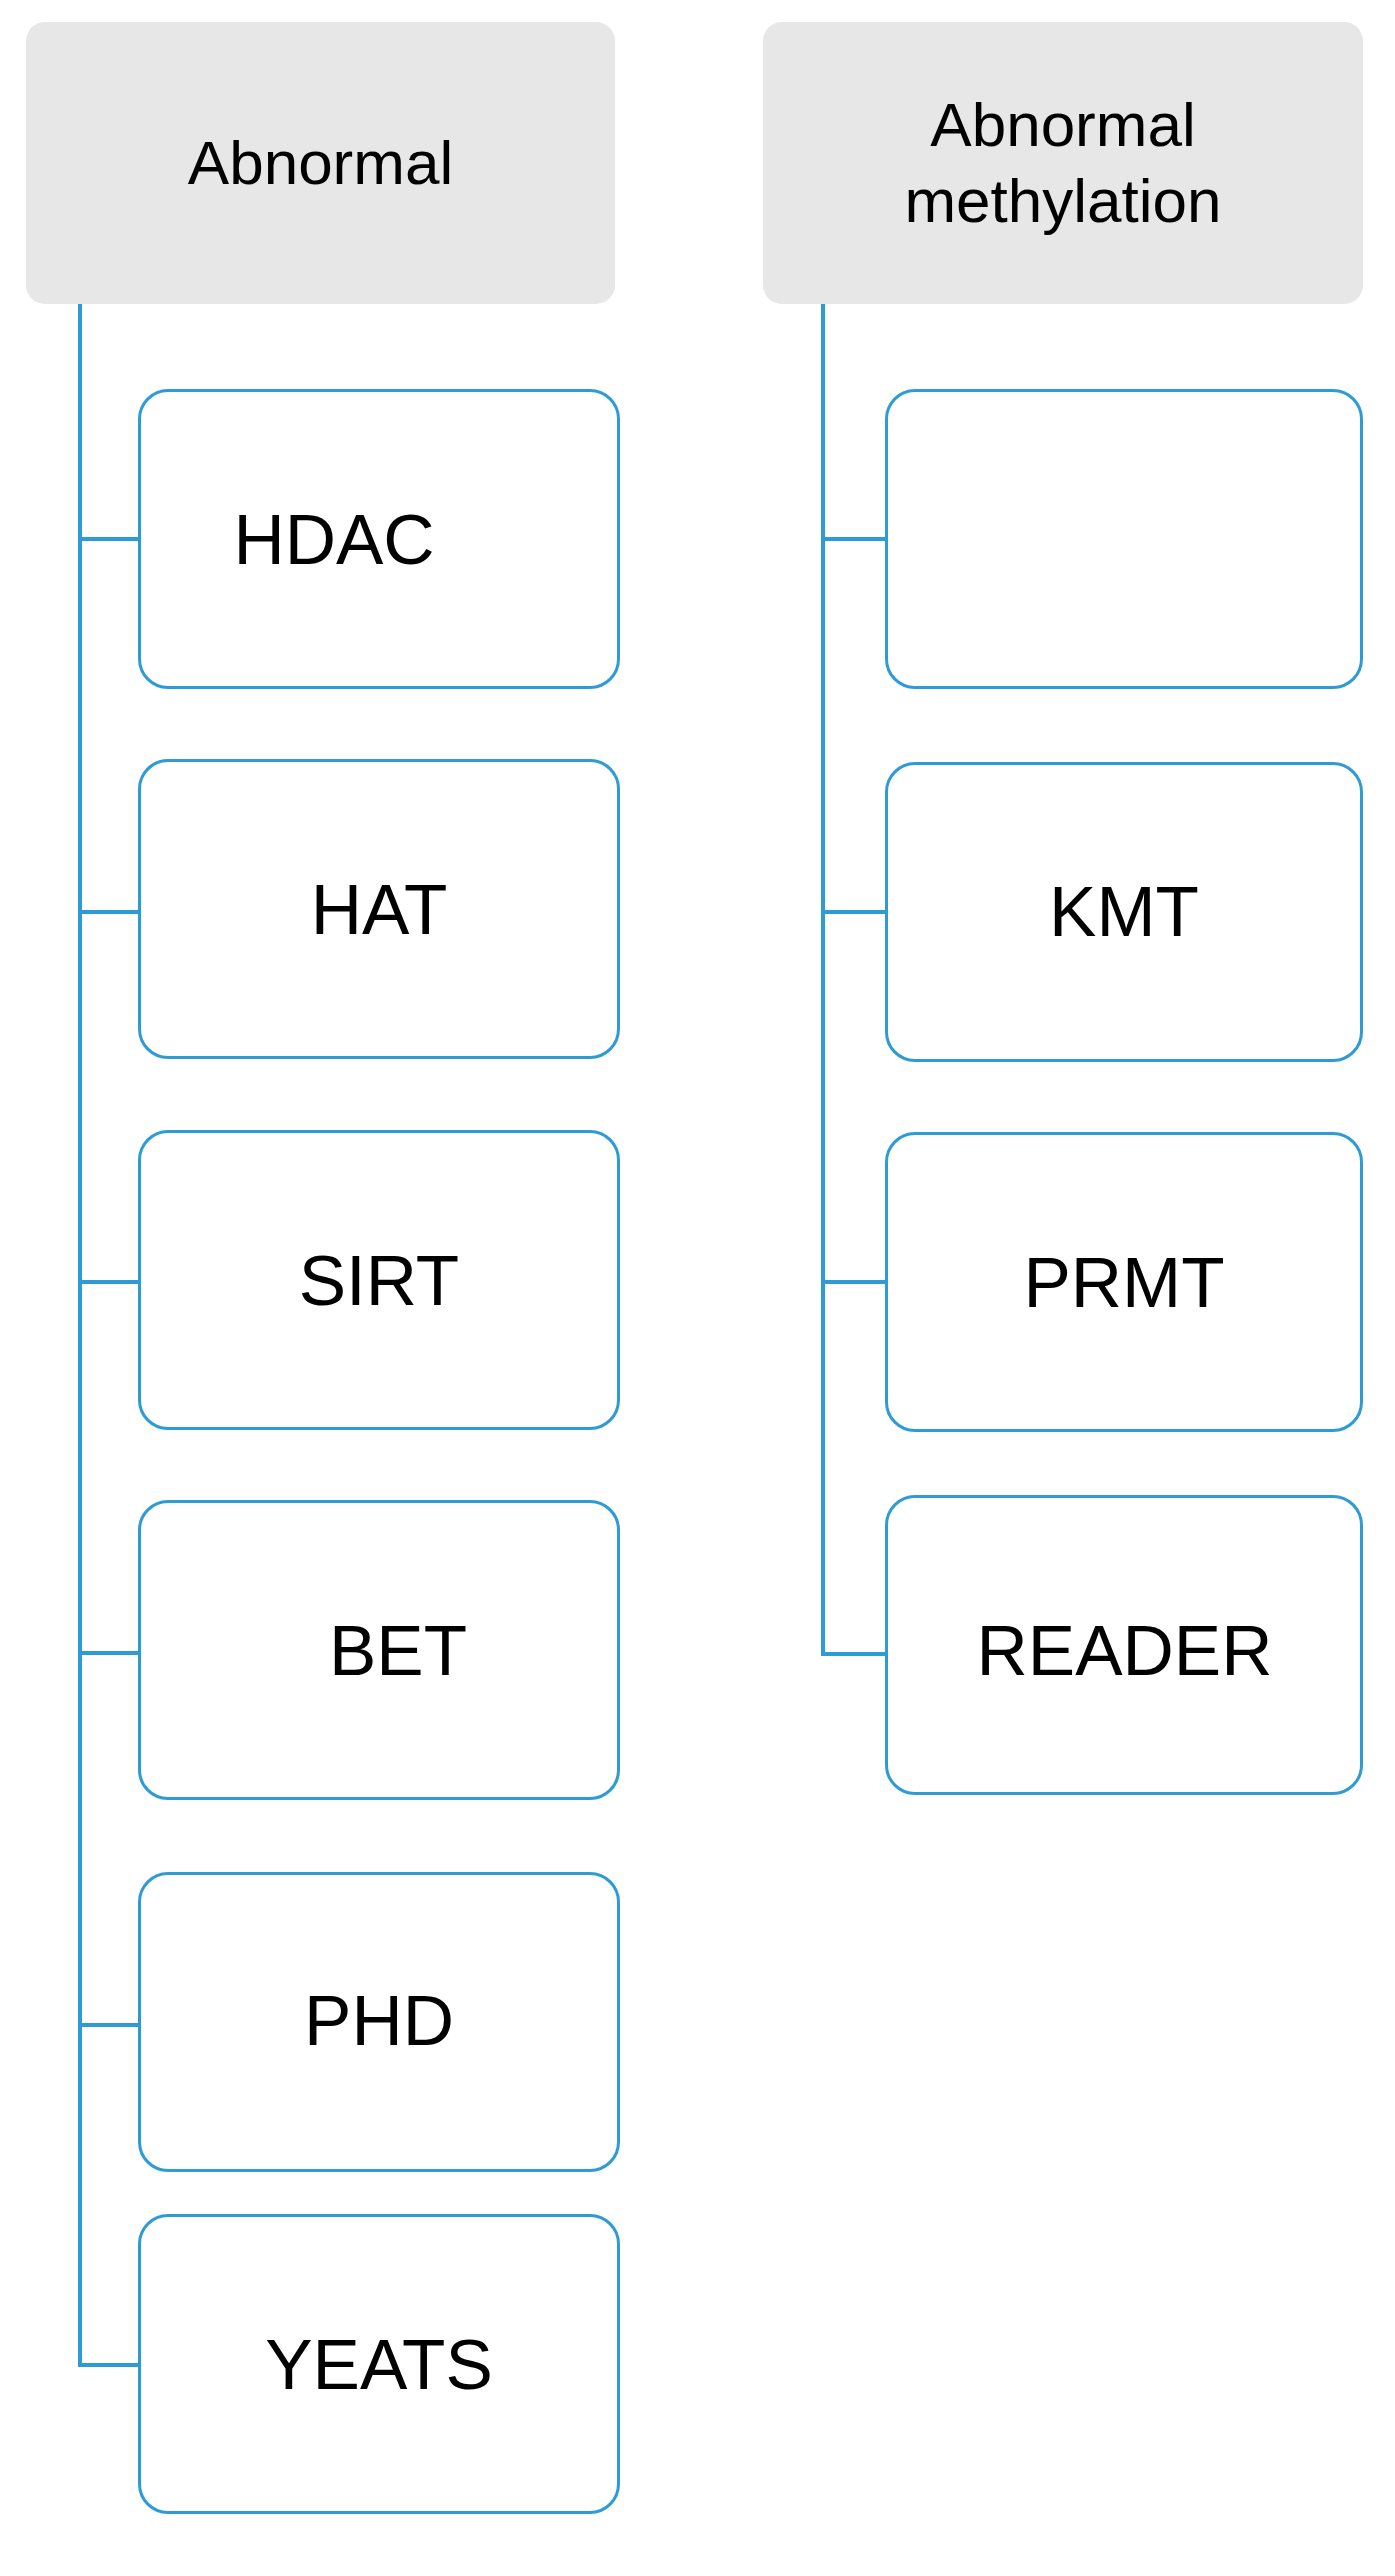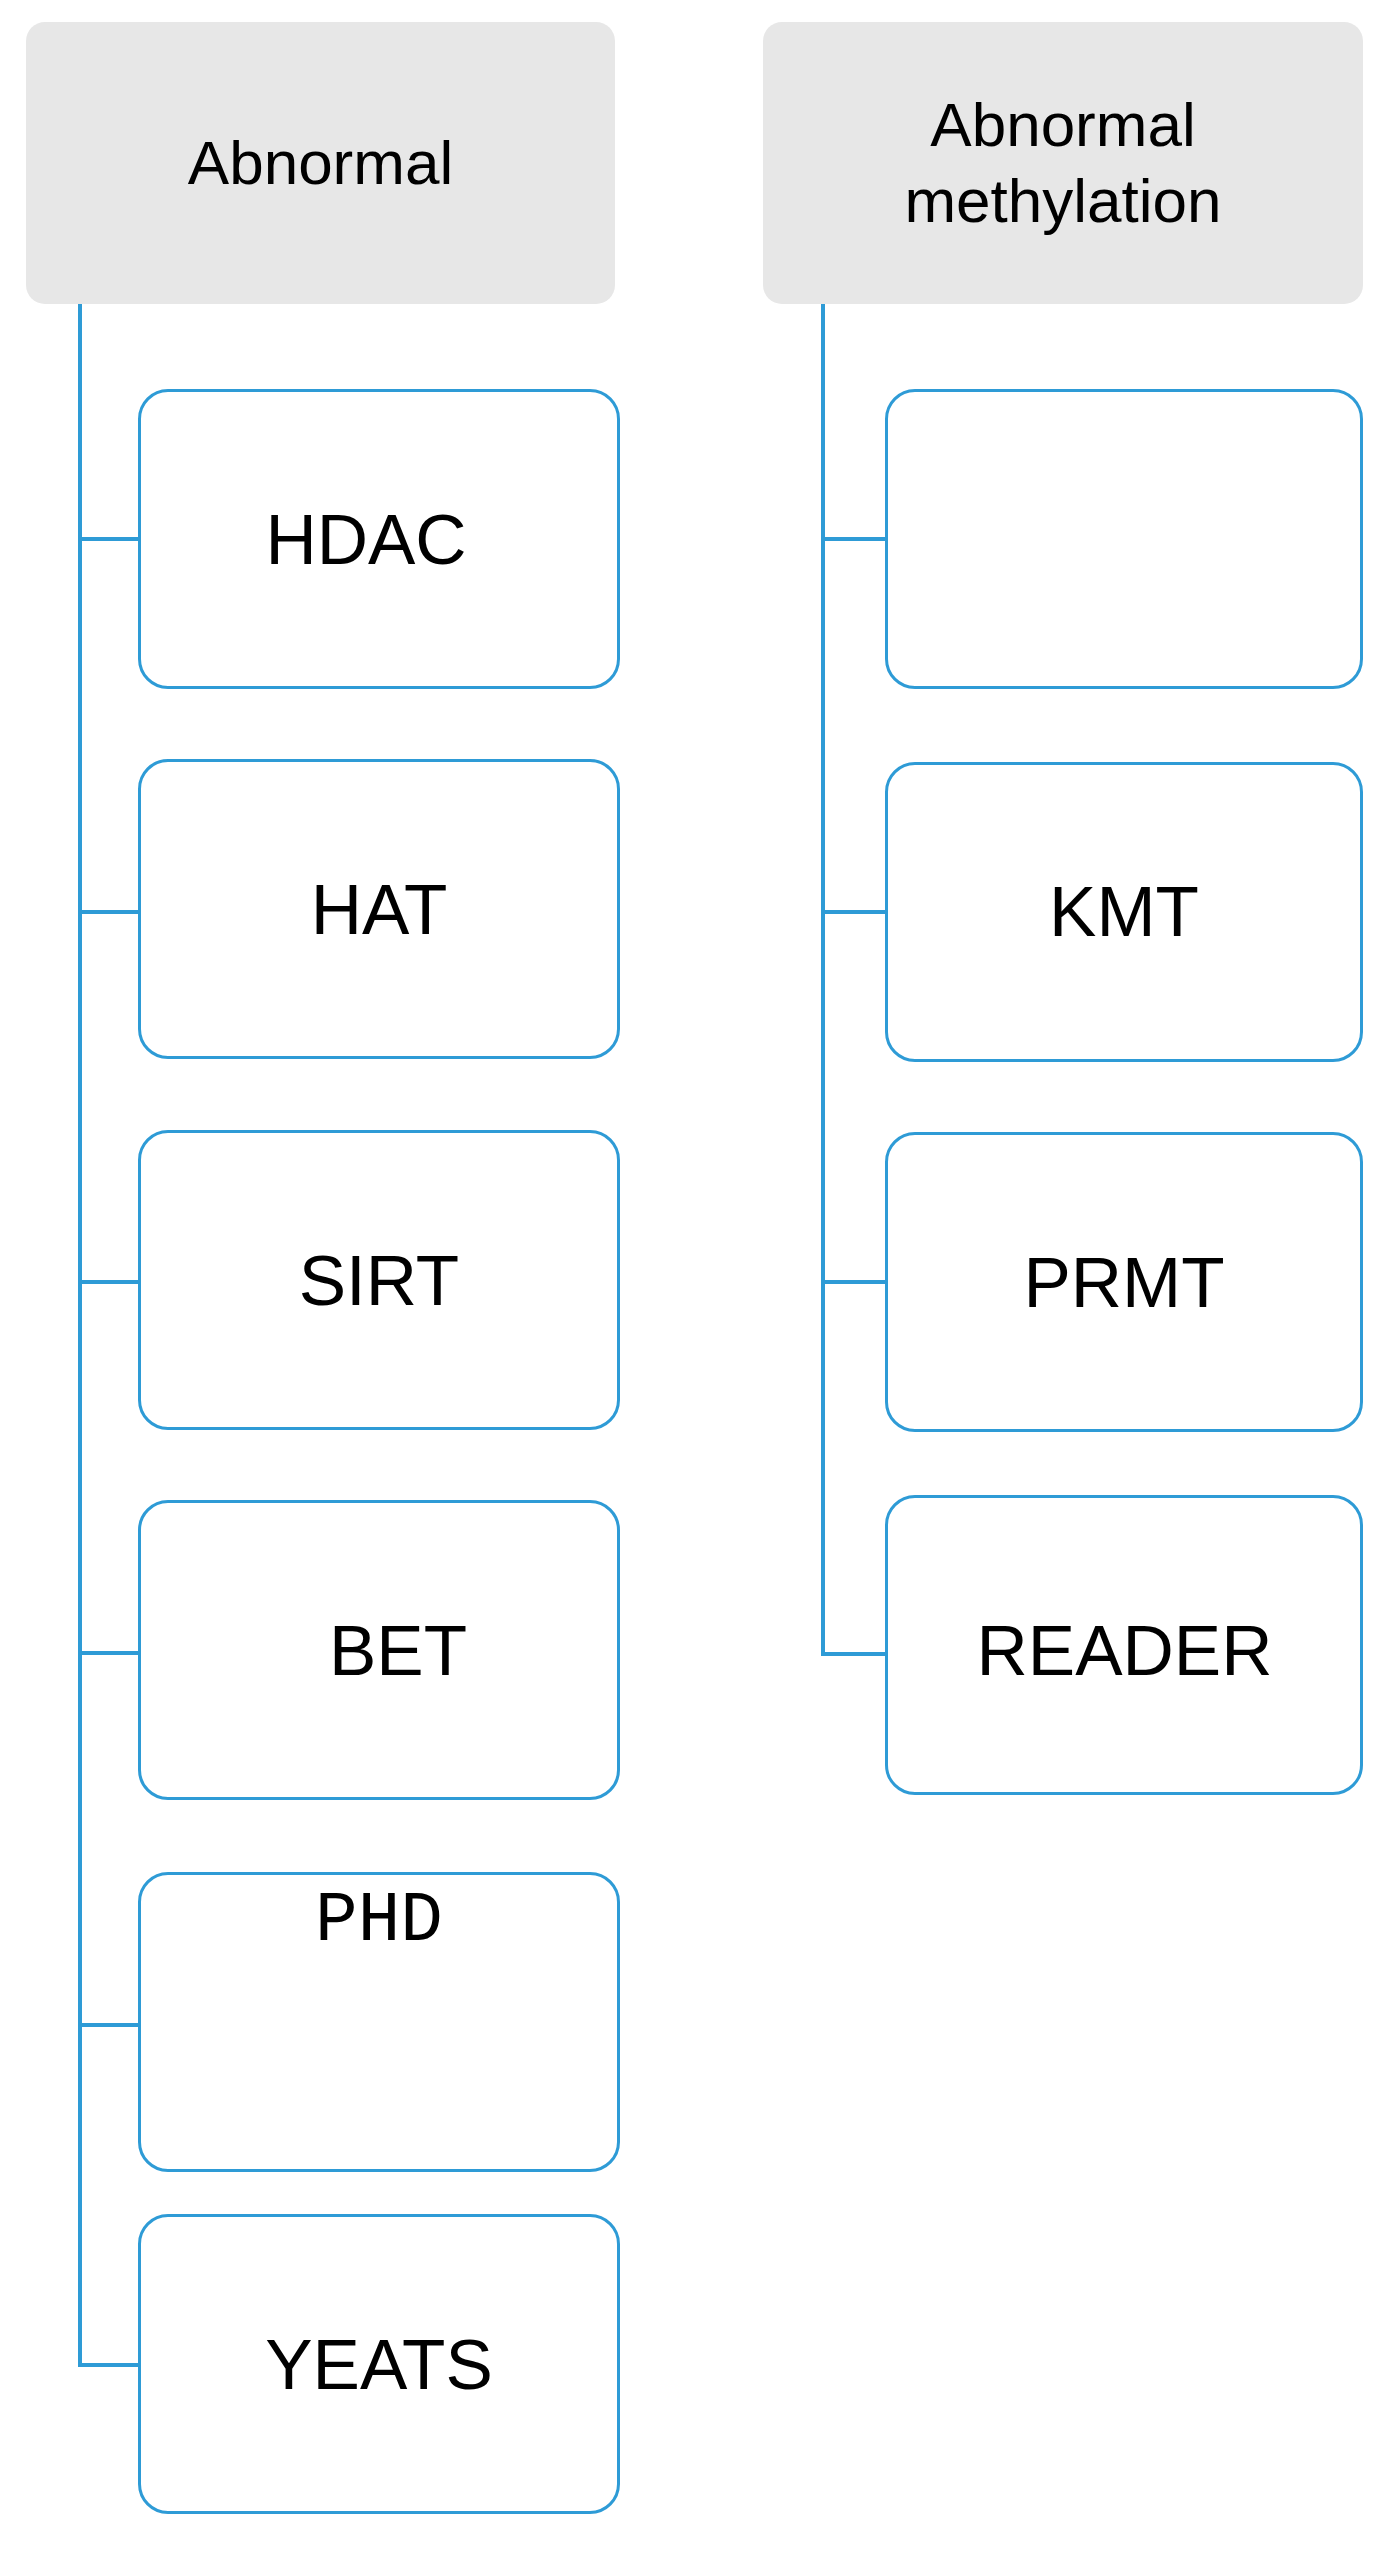--- a/index.html
+++ b/index.html
@@ -76,33 +76,33 @@
   <div class="trunk" style="left:78px; top:304px; height:2063px;"></div>
 
   <div class="branch" style="left:78px; top:537px;  width:63px;"></div>
   <div class="branch" style="left:78px; top:910px; width:63px;"></div>
   <div class="branch" style="left:78px; top:1280px; width:63px;"></div>
   <div class="branch" style="left:78px; top:1651px; width:63px;"></div>
   <div class="branch" style="left:78px; top:2023px; width:63px;"></div>
   <div class="branch" style="left:78px; top:2363px; width:63px;"></div>
 
   <div class="node-box" style="left:138px; top:389px; width:482px; height:300px;"></div>
-  <div class="node-label" style="left:138px; top:504px; width:392px;margin-left:32px;">HDAC</div>
+  <div class="node-label" style="left:138px; top:504px; width:392px;">HDAC</div>
 
   <div class="node-box" style="left:138px; top:759px; width:482px; height:300px;"></div>
   <div class="node-label" style="left:138px; top:874px; width:482px;">HAT</div>
 
   <div class="node-box" style="left:138px; top:1130px; width:482px; height:300px;"></div>
   <div class="node-label" style="left:138px; top:1245px; width:482px;">SIRT</div>
 
   <div class="node-box" style="left:138px; top:1500px; width:482px; height:300px;"></div>
   <div class="node-label" style="left:138px; top:1615px; width:520px;">BET</div>
 
   <div class="node-box" style="left:138px; top:1872px; width:482px; height:300px;"></div>
-  <div class="node-label" style="left:138px; top:1886px; width:482px;font-family:Liberation Mono, monospace;">PHD</div>
+  <div class="node-label" style="left:138px; top:1985px; width:482px;">PHD</div>
 
   <div class="node-box" style="left:138px; top:2214px; width:482px; height:300px;"></div>
   <div class="node-label" style="left:138px; top:2329px; width:482px;">YEATS</div>
 
   <div class="header-box" style="left:763px; top:22px; width:600px; height:282px;">
     <span class="hl">Abnormal</span>
     <span class="hl">methylation</span>
   </div>
 
   <div class="trunk" style="left:821px; top:304px; height:1352px;"></div>

